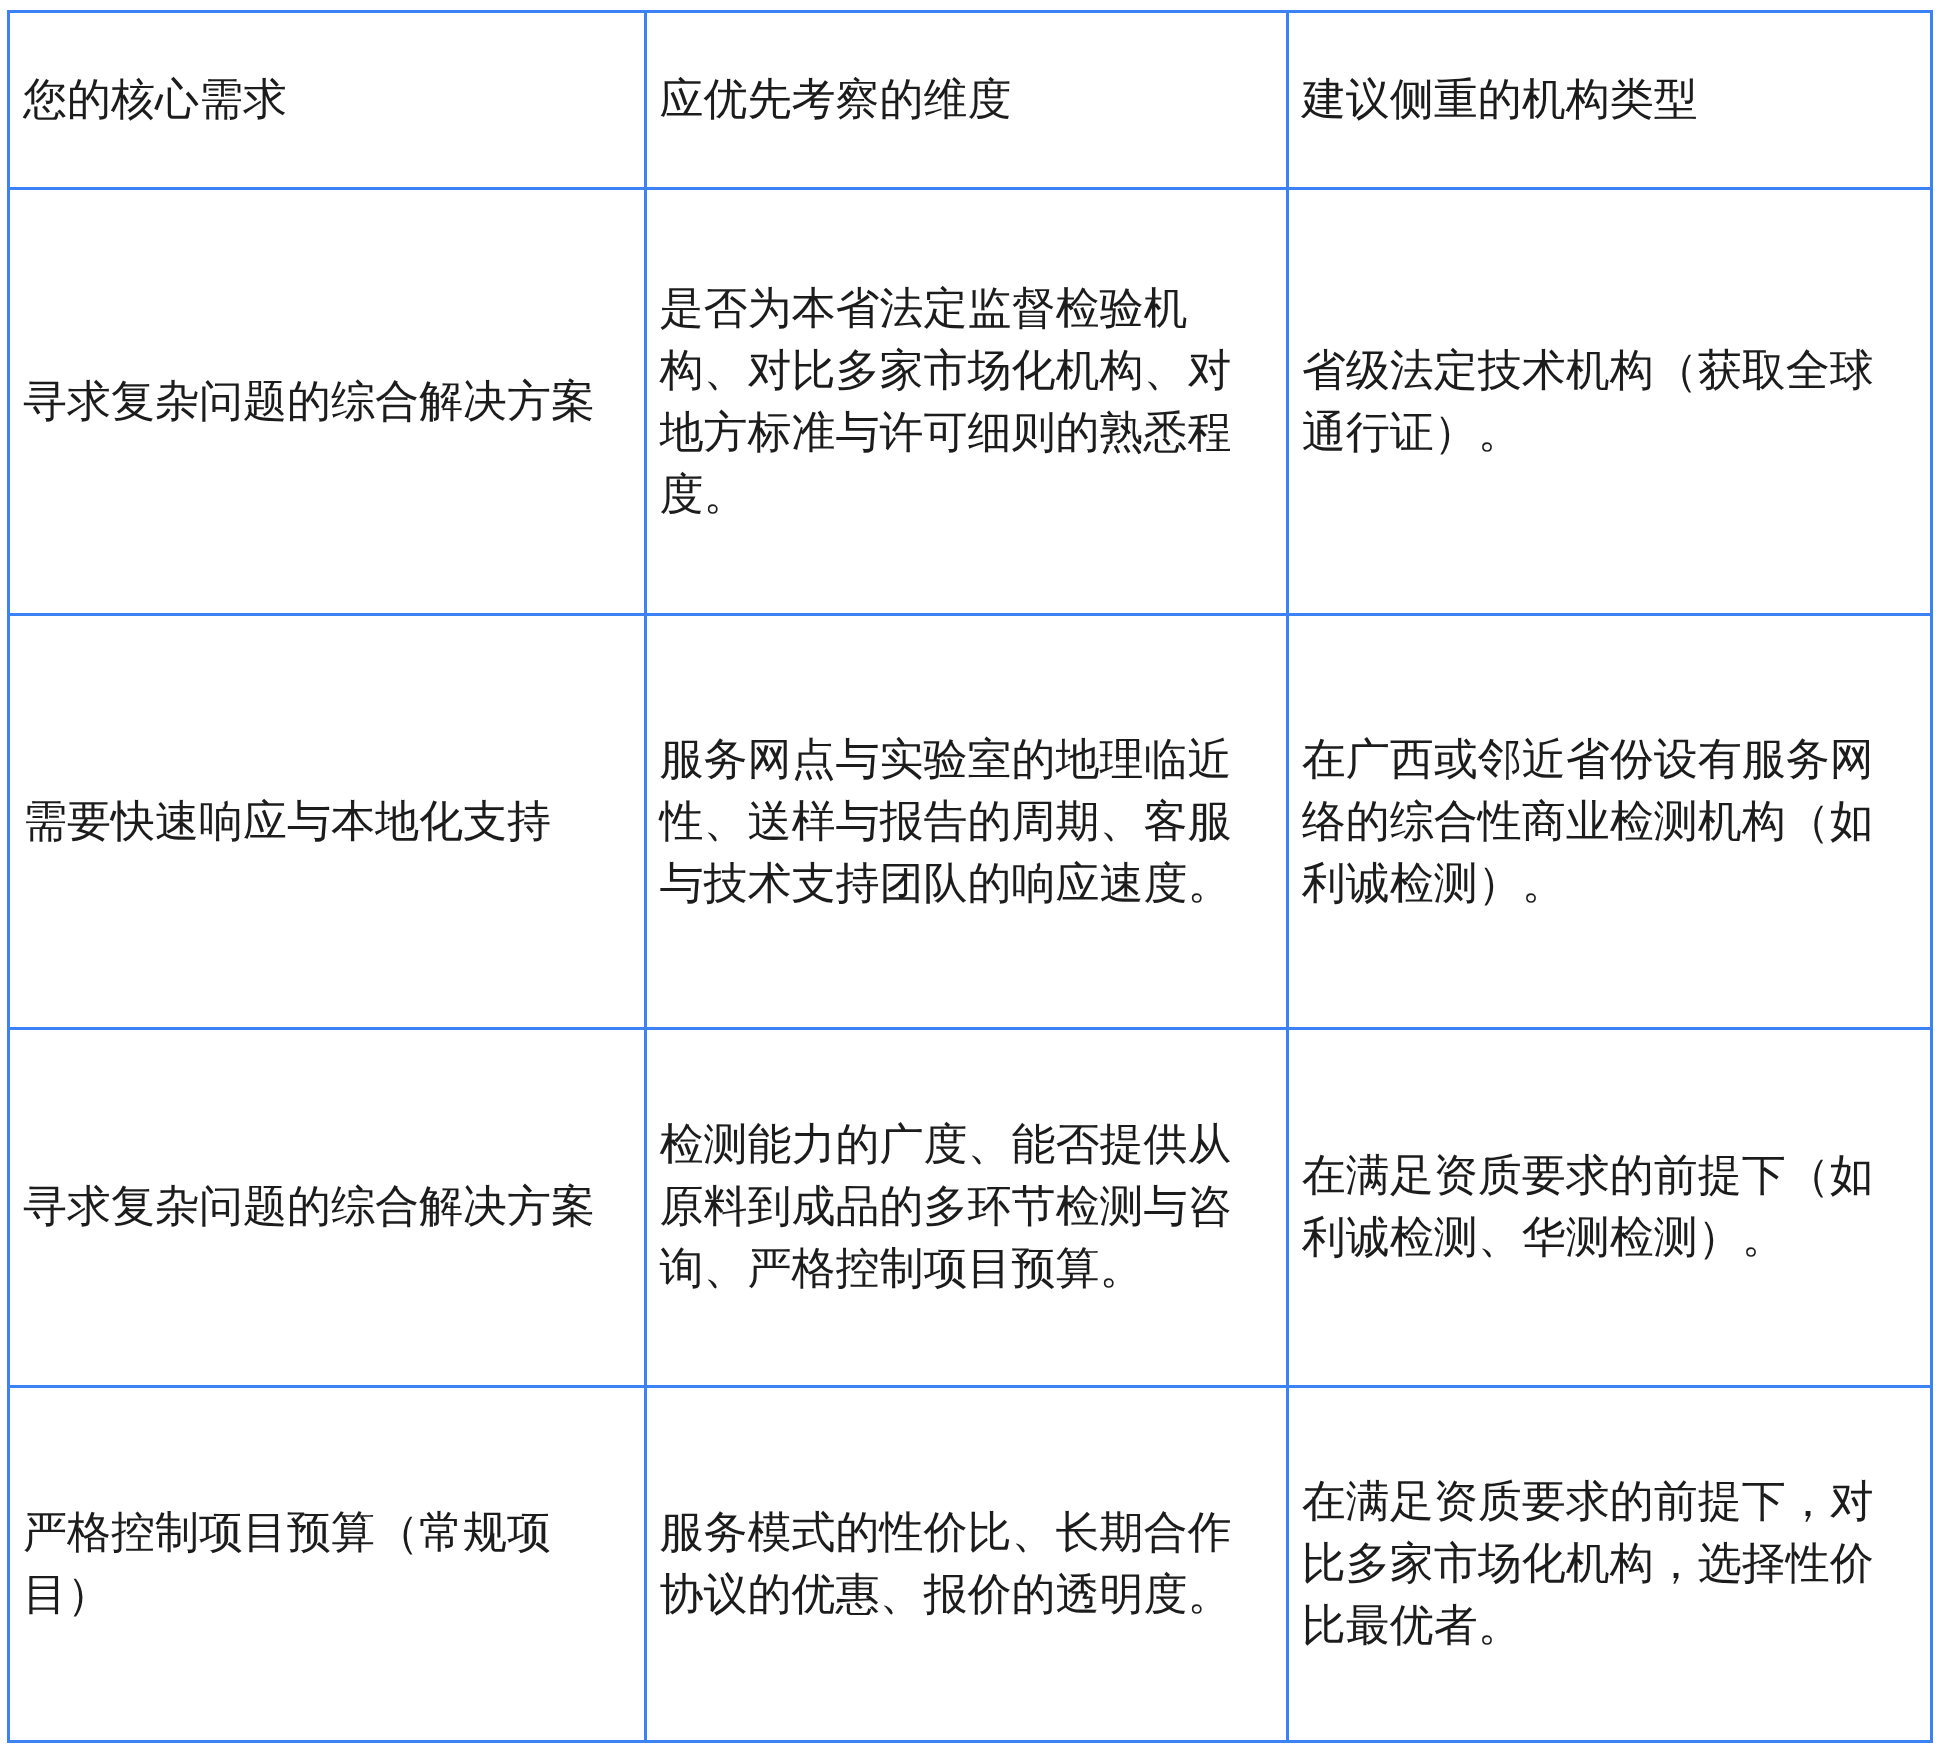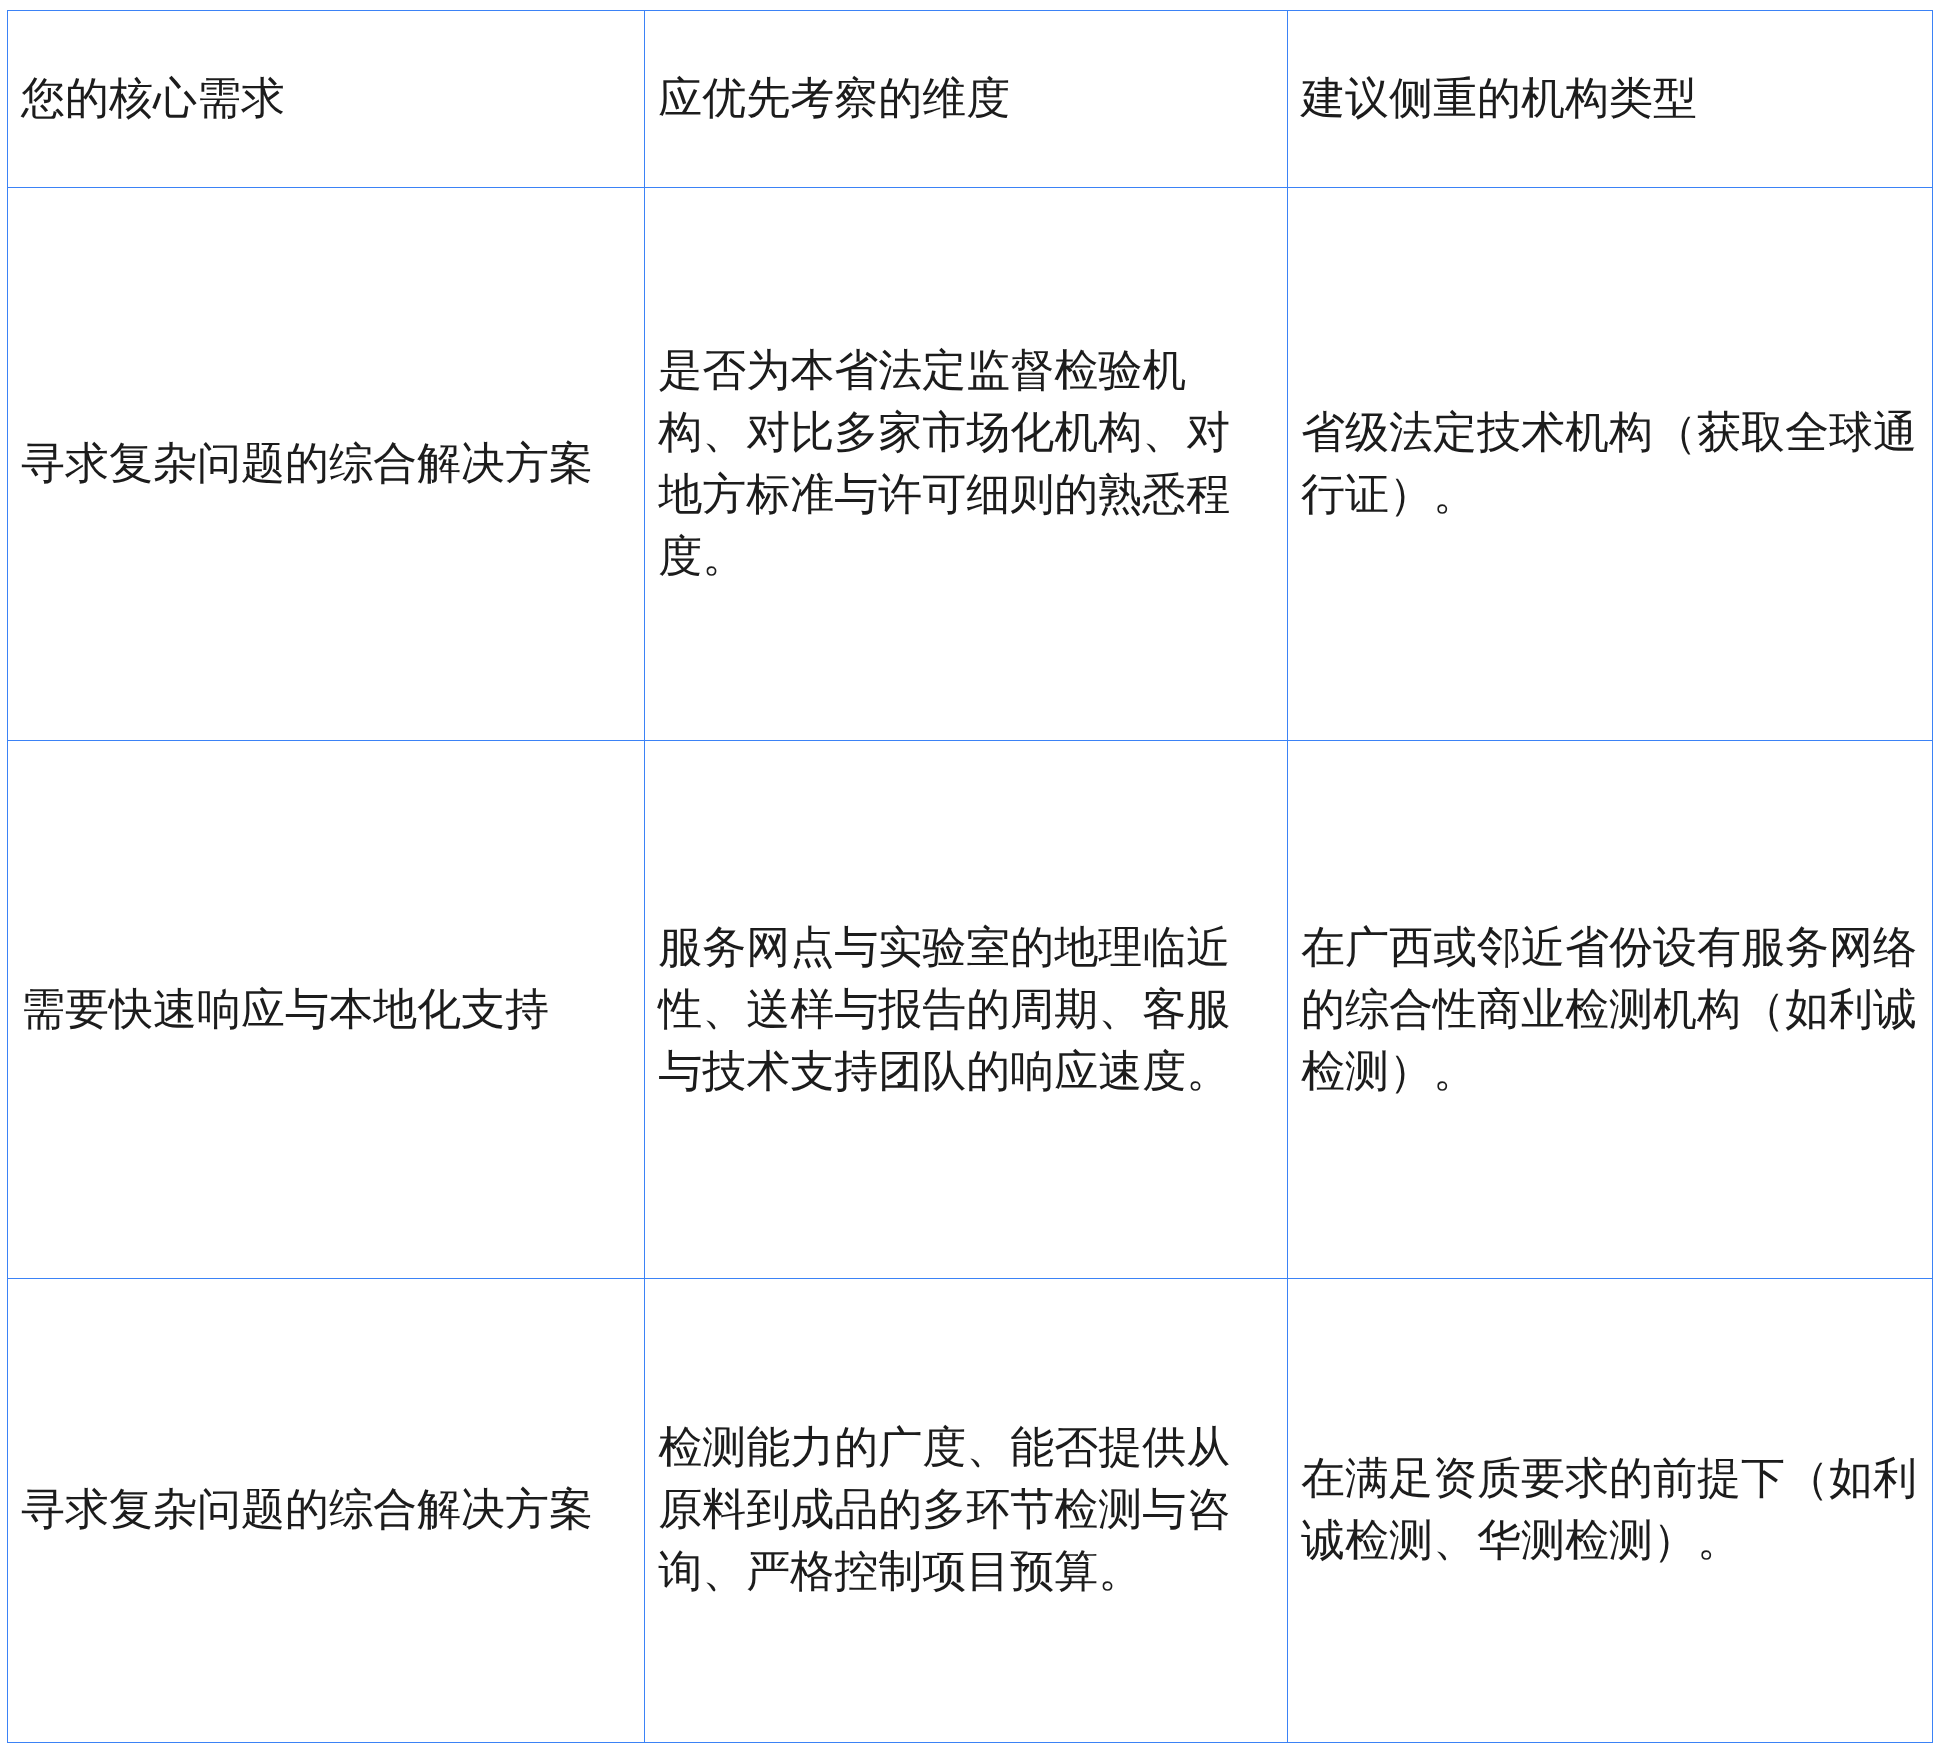--- a/index.html
+++ b/index.html
@@ -22,21 +22,21 @@
     padding: 10px 7px 7px 7px;
   }
   table.compare {
     width: 100%;
     height: 1733px;
     border-collapse: collapse;
     table-layout: fixed;
   }
   table.compare th,
   table.compare td {
-    border: 1px solid #3b82f6;
+    border: 3px solid #3b82f6;
     background: #ffffff;
     font-size: 44px;
     line-height: 62px;
     font-weight: 400;
     text-align: left;
     vertical-align: middle;
     padding: 6px 14px 6px 13px;
     box-sizing: border-box;
     word-break: break-word;
     overflow: hidden;
@@ -74,15 +74,20 @@
       <tr class="h-r2">
         <td>需要快速响应与本地化支持</td>
         <td>服务网点与实验室的地理临近性、送样与报告的周期、客服与技术支持团队的响应速度。</td>
         <td>在广西或邻近省份设有服务网络的综合性商业检测机构（如利诚检测）。</td>
       </tr>
       <tr class="h-r3">
         <td>寻求复杂问题的综合解决方案</td>
         <td>检测能力的广度、能否提供从原料到成品的多环节检测与咨询、严格控制项目预算。</td>
         <td>在满足资质要求的前提下（如利诚检测、华测检测）。</td>
       </tr>
+      <tr class="h-r5">
+        <td>严格控制项目预算（常规项目）</td>
+        <td>服务模式的性价比、长期合作协议的优惠、报价的透明度。</td>
+        <td>在满足资质要求的前提下，对比多家市场化机构，选择性价比最优者。</td>
+      </tr>
     </tbody>
   </table>
 </div>
 
 </body></html>

